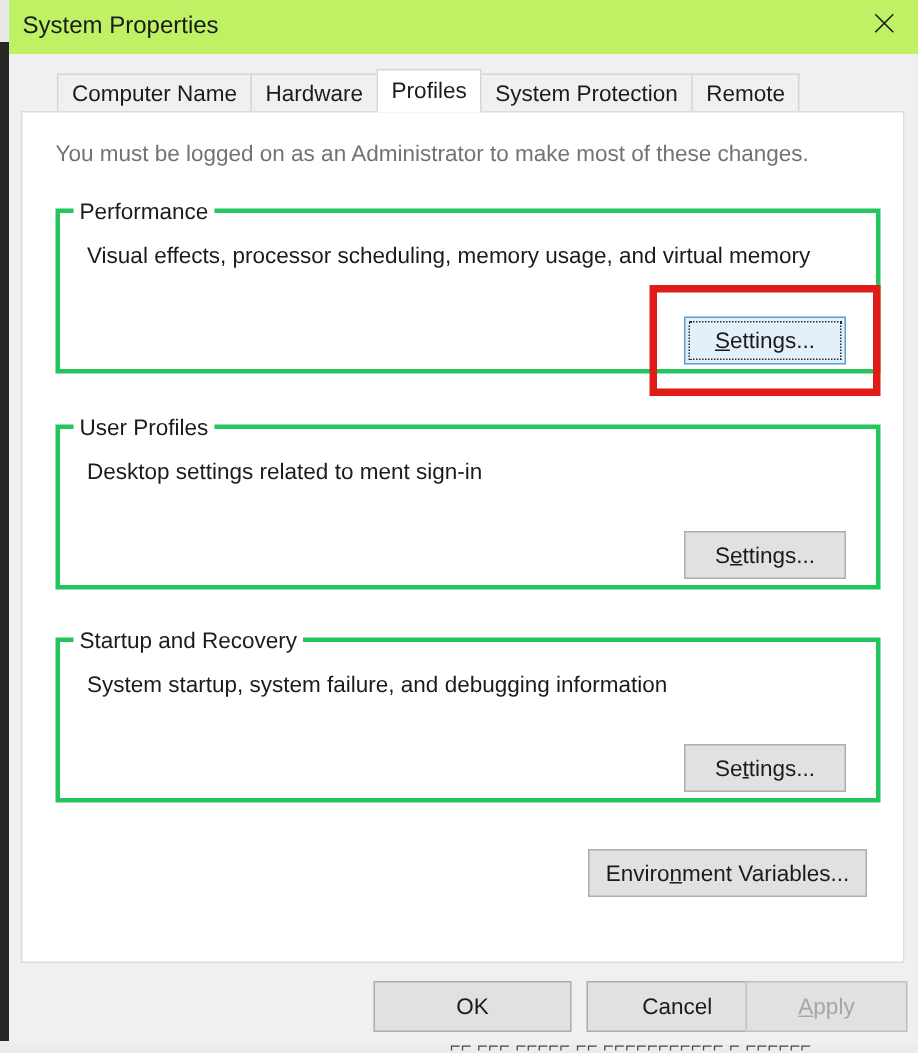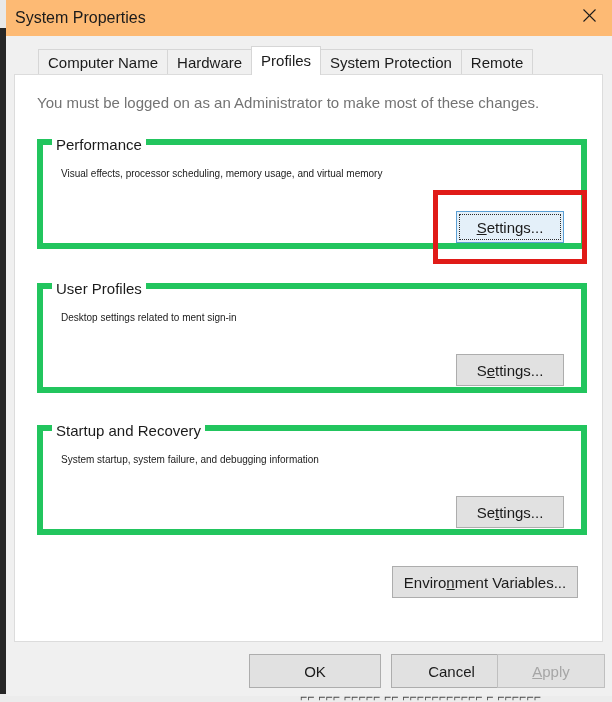--- a/index.html
+++ b/index.html
@@ -59,21 +59,21 @@
     height: 696px;
     background: #f0f0f0;
     box-sizing: border-box;
   }
 
   
   #titlebar {
     position: absolute;
     left: 0; top: 0;
     width: 606px; height: 36px;
-    background: #fdba74;
+    background: #bef264;
   }
   #title-text {
     position: absolute;
     left: 9px; top: 8px;
     font-size: 16px;
     color: #1b1b1b;
     line-height: 20px;
     white-space: nowrap;
   }
   #close-button {
@@ -137,39 +137,39 @@
     left: 31px; top: 94px;
     font-size: 15px;
     color: #737373;
     line-height: 18px;
     white-space: nowrap;
   }
 
   
   .group {
     position: absolute;
-    border: 6px solid #22c55e;
+    border: 3px solid #22c55e;
     box-sizing: border-box;
     background: transparent;
     padding-left: 18px;
   }
   .group-label {
     position: absolute;
     top: -9px; left: 9px;
     padding: 0 4px;
     background: #ffffff;
     font-size: 15px;
     color: #1b1b1b;
     line-height: 17px;
     white-space: nowrap;
   }
   .group-desc {
     position: absolute;
     left: 18px;
-    font-size: 10px;
+    font-size: 15px;
     color: #1b1b1b;
     line-height: 18px;
     white-space: nowrap;
   }
 
   #group-performance { left: 31px; top: 139px; width: 550px; height: 110px; }
   #group-userprofiles { left: 31px; top: 283px; width: 550px; height: 110px; }
   #group-startup     { left: 31px; top: 425px; width: 550px; height: 110px; }
 
   

